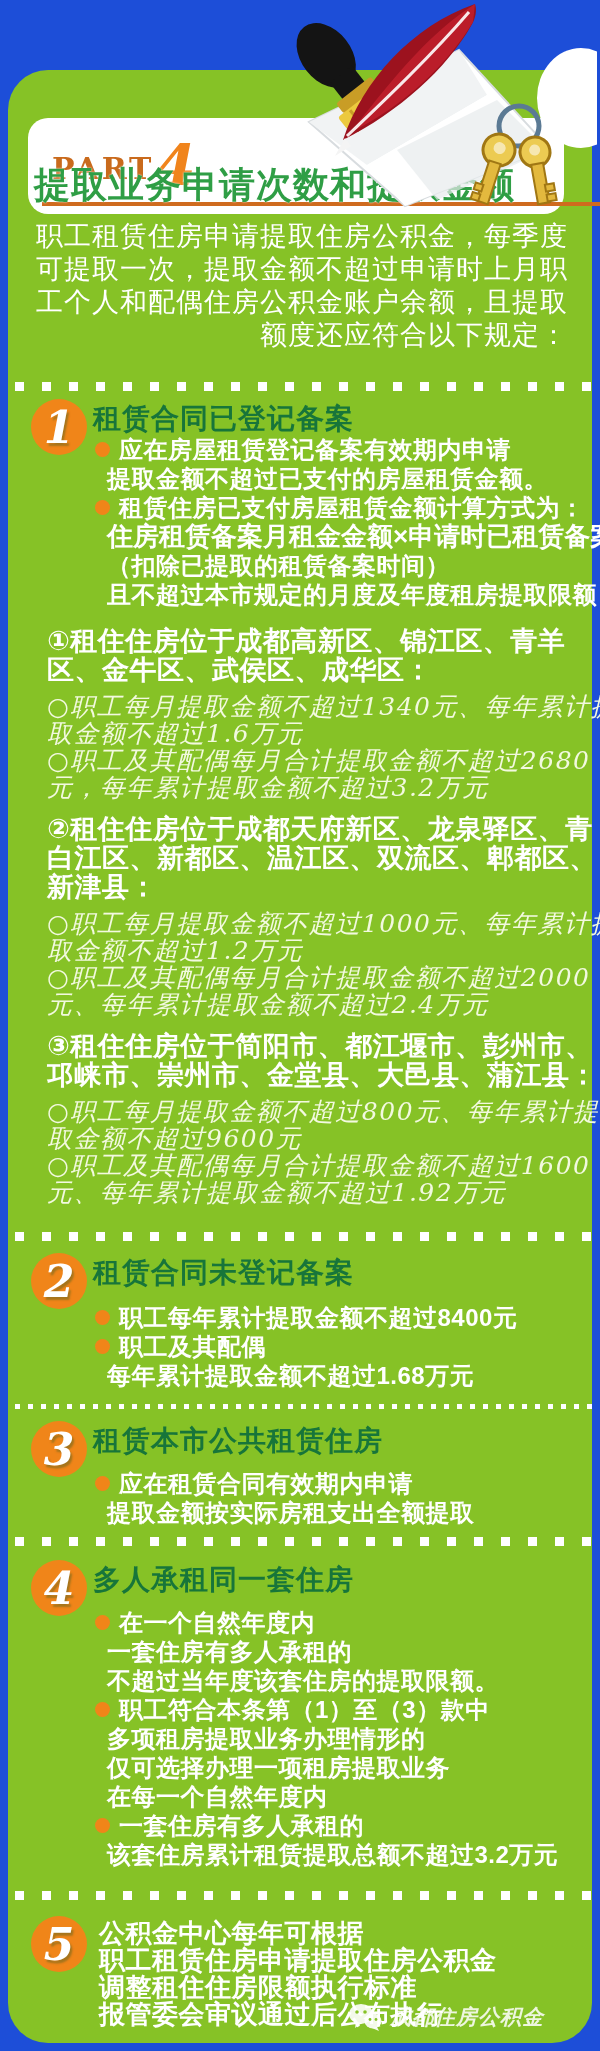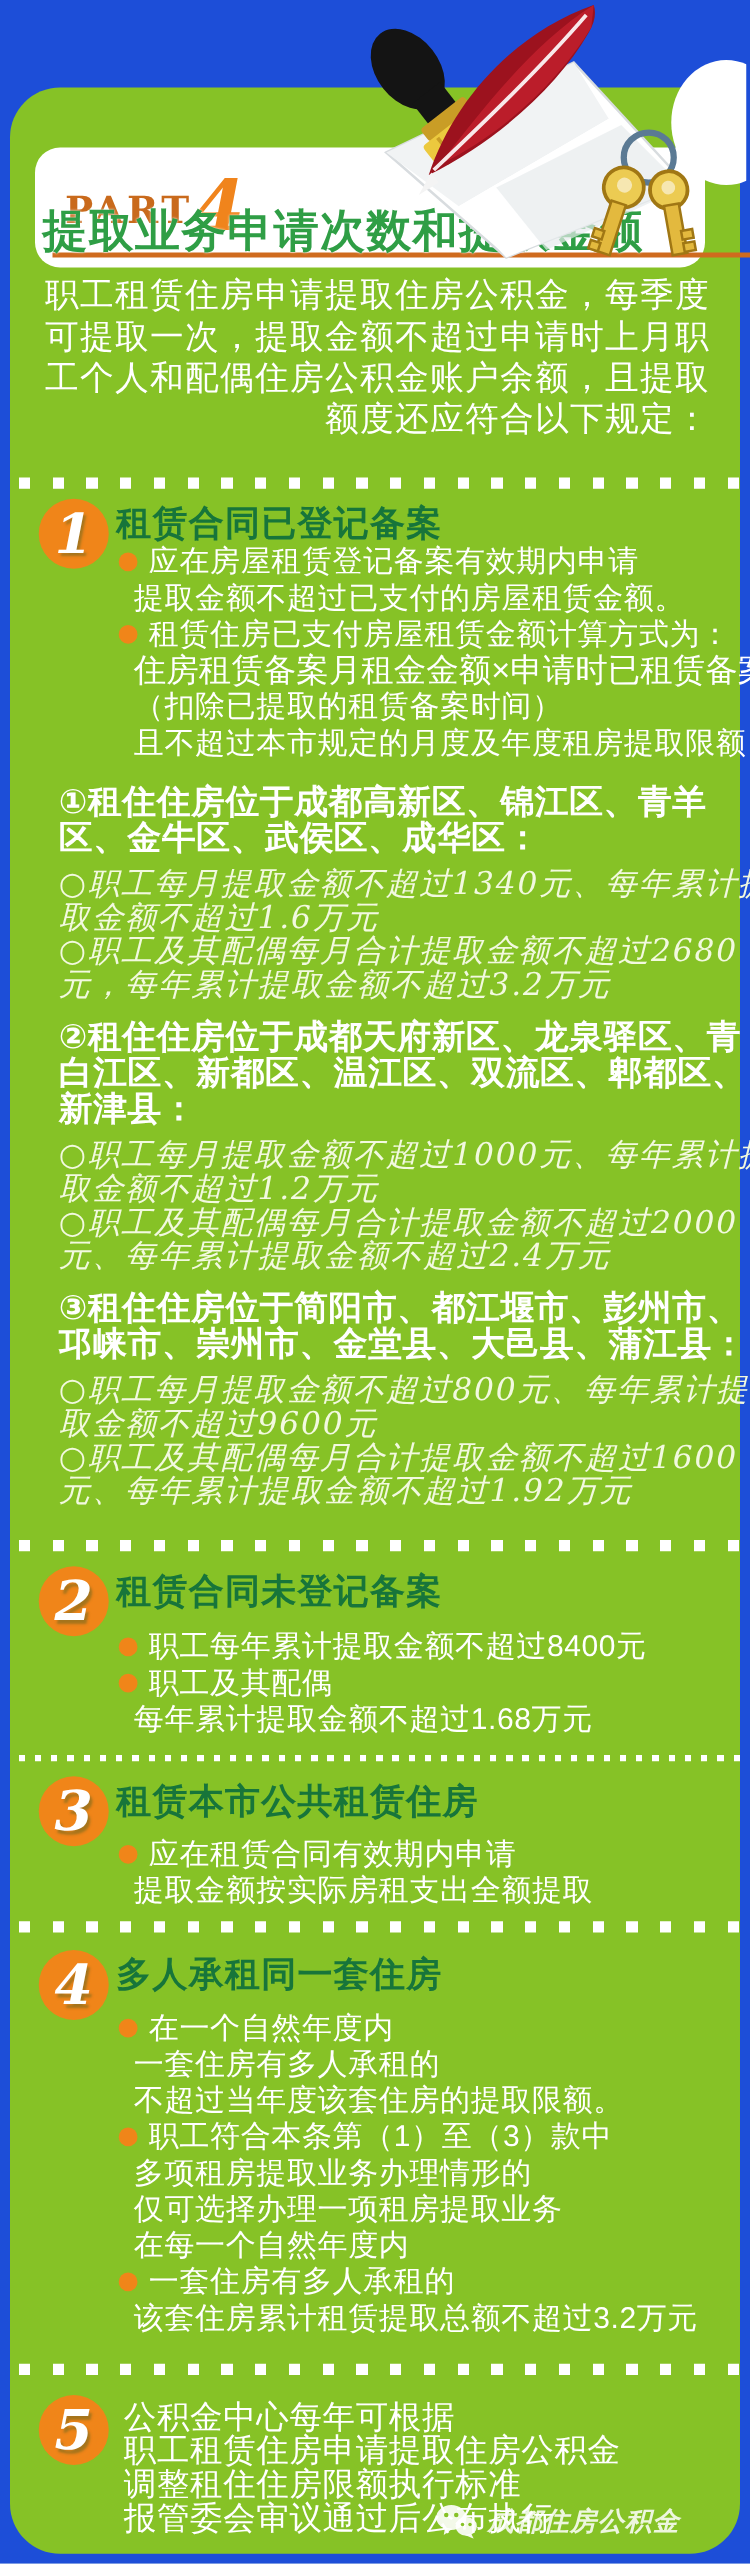--- a/index.html
+++ b/index.html
@@ -45,21 +45,21 @@
   .sep.fine{height:5px;
     background:repeating-linear-gradient(to right,#ffffff 0,#ffffff 5px,transparent 5px,transparent 13px);}
   .section{position:relative;padding-left:58px;}
   .badge{
     position:absolute;left:-4px;top:-4px;width:56px;height:56px;border-radius:50%;
     background:#f08519;color:#ffffff;display:flex;align-items:center;justify-content:center;
     font-family:"DejaVu Serif","Liberation Serif",serif;font-style:italic;font-weight:900;font-size:44px;
     text-shadow:2px 3px 2px rgba(25,85,35,.35);
   }
   .sec-title{font-size:28px;font-weight:800;color:#17753a;line-height:32px;letter-spacing:1px;white-space:nowrap;}
-  .line{color:#ffffff;font-size:24px;font-weight:400;line-height:29px;letter-spacing:.5px;white-space:nowrap;}
+  .line{color:#ffffff;font-size:24px;font-weight:700;line-height:29px;letter-spacing:.5px;white-space:nowrap;}
   .line.bullet{position:relative;padding-left:26px;}
   .line.bullet::before{
     content:"";position:absolute;left:2px;top:7px;width:15px;height:15px;border-radius:50%;background:#f08519;
   }
   .line.cont{padding-left:14px;}
   .line.tight{font-size:26px;letter-spacing:0;}
   .line.plain{padding-left:6px;font-size:26px;line-height:27px;}
   .sub{margin-left:-46px;}
   .sub-h{color:#ffffff;font-size:27px;font-weight:800;line-height:29px;letter-spacing:.5px;white-space:nowrap;}
   .serif-line{

